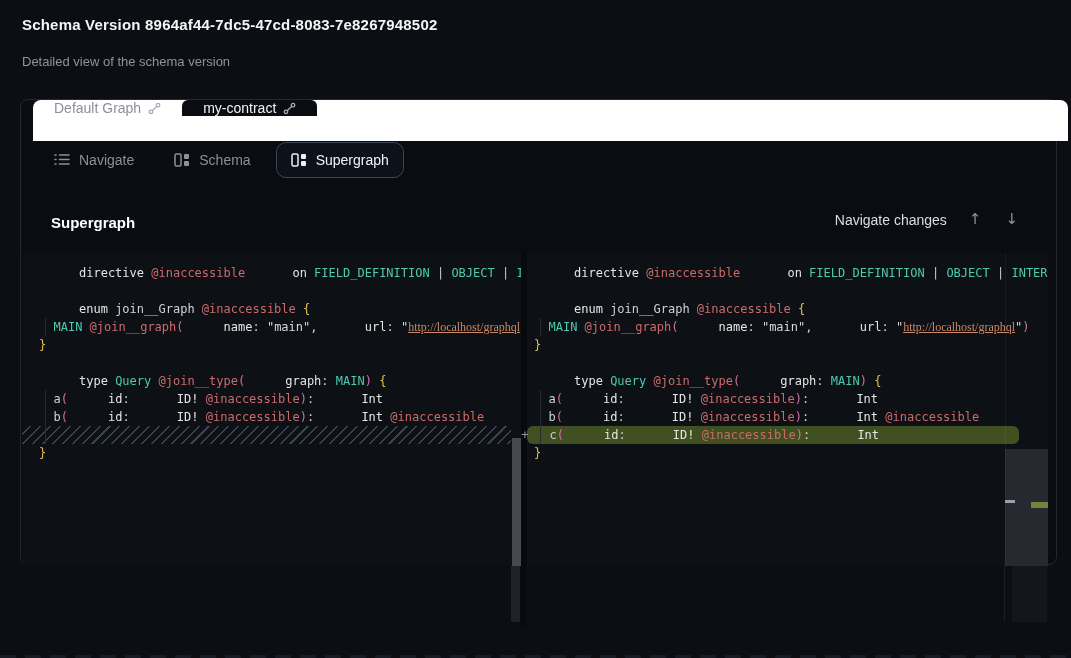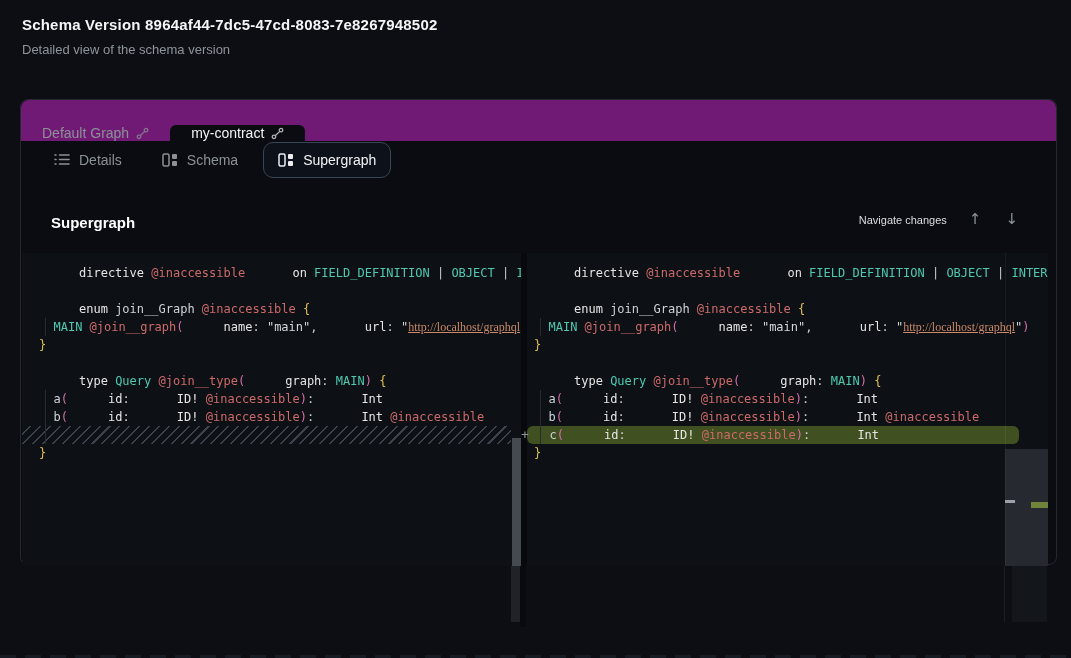--- a/index.html
+++ b/index.html
@@ -7,31 +7,31 @@
   body {
     position:relative;
     background:#0c0e13;
     font-family:"Liberation Sans", sans-serif;
     color:#e8eaed;
     overflow:hidden;
   }
   
   .page-header { position:absolute; left:22px; top:16px; }
   .page-title { font-size:15px; font-weight:bold; color:#f4f5f7; letter-spacing:.2px; }
-  .page-subtitle { margin-top:9px; font-size:13px; color:#8e949b; }
+  .page-subtitle { margin-top:21px; font-size:13px; color:#8e949b; }
 
   
   .card {
     position:absolute; left:20px; top:99px; width:1037px; height:466px;
     background:#0a0c11; border:1px solid #24282f; border-radius:8px;
   }
   .tabbar {
-    position:absolute; left:0; top:0; width:100%; height:41px;
-    background:#701a75; border-radius:8px 8px 0 0;
-    display:flex; align-items:flex-end;
+    position:absolute; left:12px; top:0; width:100%; height:41px;
+    background:#ffffff; border-radius:8px 8px 0 0;
+    display:flex; align-items:flex-start;
   }
   .tab {
     display:flex; align-items:center; gap:7px; padding:0 21px;
     font-size:14px; color:#8b9196; cursor:pointer;
   }
   .tab.active {
     background:#0a0c11; color:#f2f3f5; border-radius:6px 6px 0 0;
   }
   .tab .vicon { opacity:.75; }
   .subtabs {
@@ -46,21 +46,21 @@
     color:#f2f3f5; border-color:#3a4658; background:#0d1119;
   }
   .section-heading {
     position:absolute; left:30px; top:114px;
     font-size:15px; font-weight:bold; color:#ffffff;
   }
   .navigate {
     position:absolute; right:36px; top:110px;
     display:flex; align-items:center; gap:20px;
   }
-  .navigate-label { font-size:11px; color:#dcdee1; }
+  .navigate-label { font-size:14px; color:#dcdee1; }
   .nav-arrow {
     background:none; border:none; color:#8e949b; font-size:15px;
     font-family:"DejaVu Sans", sans-serif; cursor:pointer; line-height:1; padding:2px;
   }
 
   
   .diff-editor { position:absolute; left:1px; top:153px; width:1035px; height:313px; }
   .pane {
     position:absolute; top:0; height:313px; background:#0d1015; overflow:hidden;
     font-family:"DejaVu Sans Mono", monospace; font-size:12px; line-height:18px;
@@ -157,21 +157,21 @@
       <span>
         <svg class="icon-svg" width="16" height="13" viewBox="0 0 16 13" stroke="#8b9196" stroke-width="1.6" stroke-linecap="round">
           <line x1="5.5" y1="2" x2="15" y2="2"></line>
             <line x1="5.5" y1="6.5" x2="15" y2="6.5"></line>
             <line x1="5.5" y1="11" x2="15" y2="11"></line>
           <line x1="1" y1="2" x2="2" y2="2"></line>
             <line x1="1" y1="6.5" x2="2" y2="6.5"></line>
             <line x1="1" y1="11" x2="2" y2="11"></line>
         </svg>
       </span>
-      <span>Details</span>
+      <span>Navigate</span>
     </div>
     <div class="subtab">
       <span>
         <svg class="icon-svg" width="16" height="14" viewBox="0 0 16 14">
           <rect x="1" y="1" width="6" height="12" rx="1.5" fill="none" stroke="#8b9196" stroke-width="1.5"></rect>
           <rect x="10" y="1" width="5" height="5" rx="1" fill="#8b9196"></rect>
           <rect x="10" y="8" width="5" height="5" rx="1" fill="#8b9196"></rect>
         </svg>
       </span>
       <span>Schema</span>

